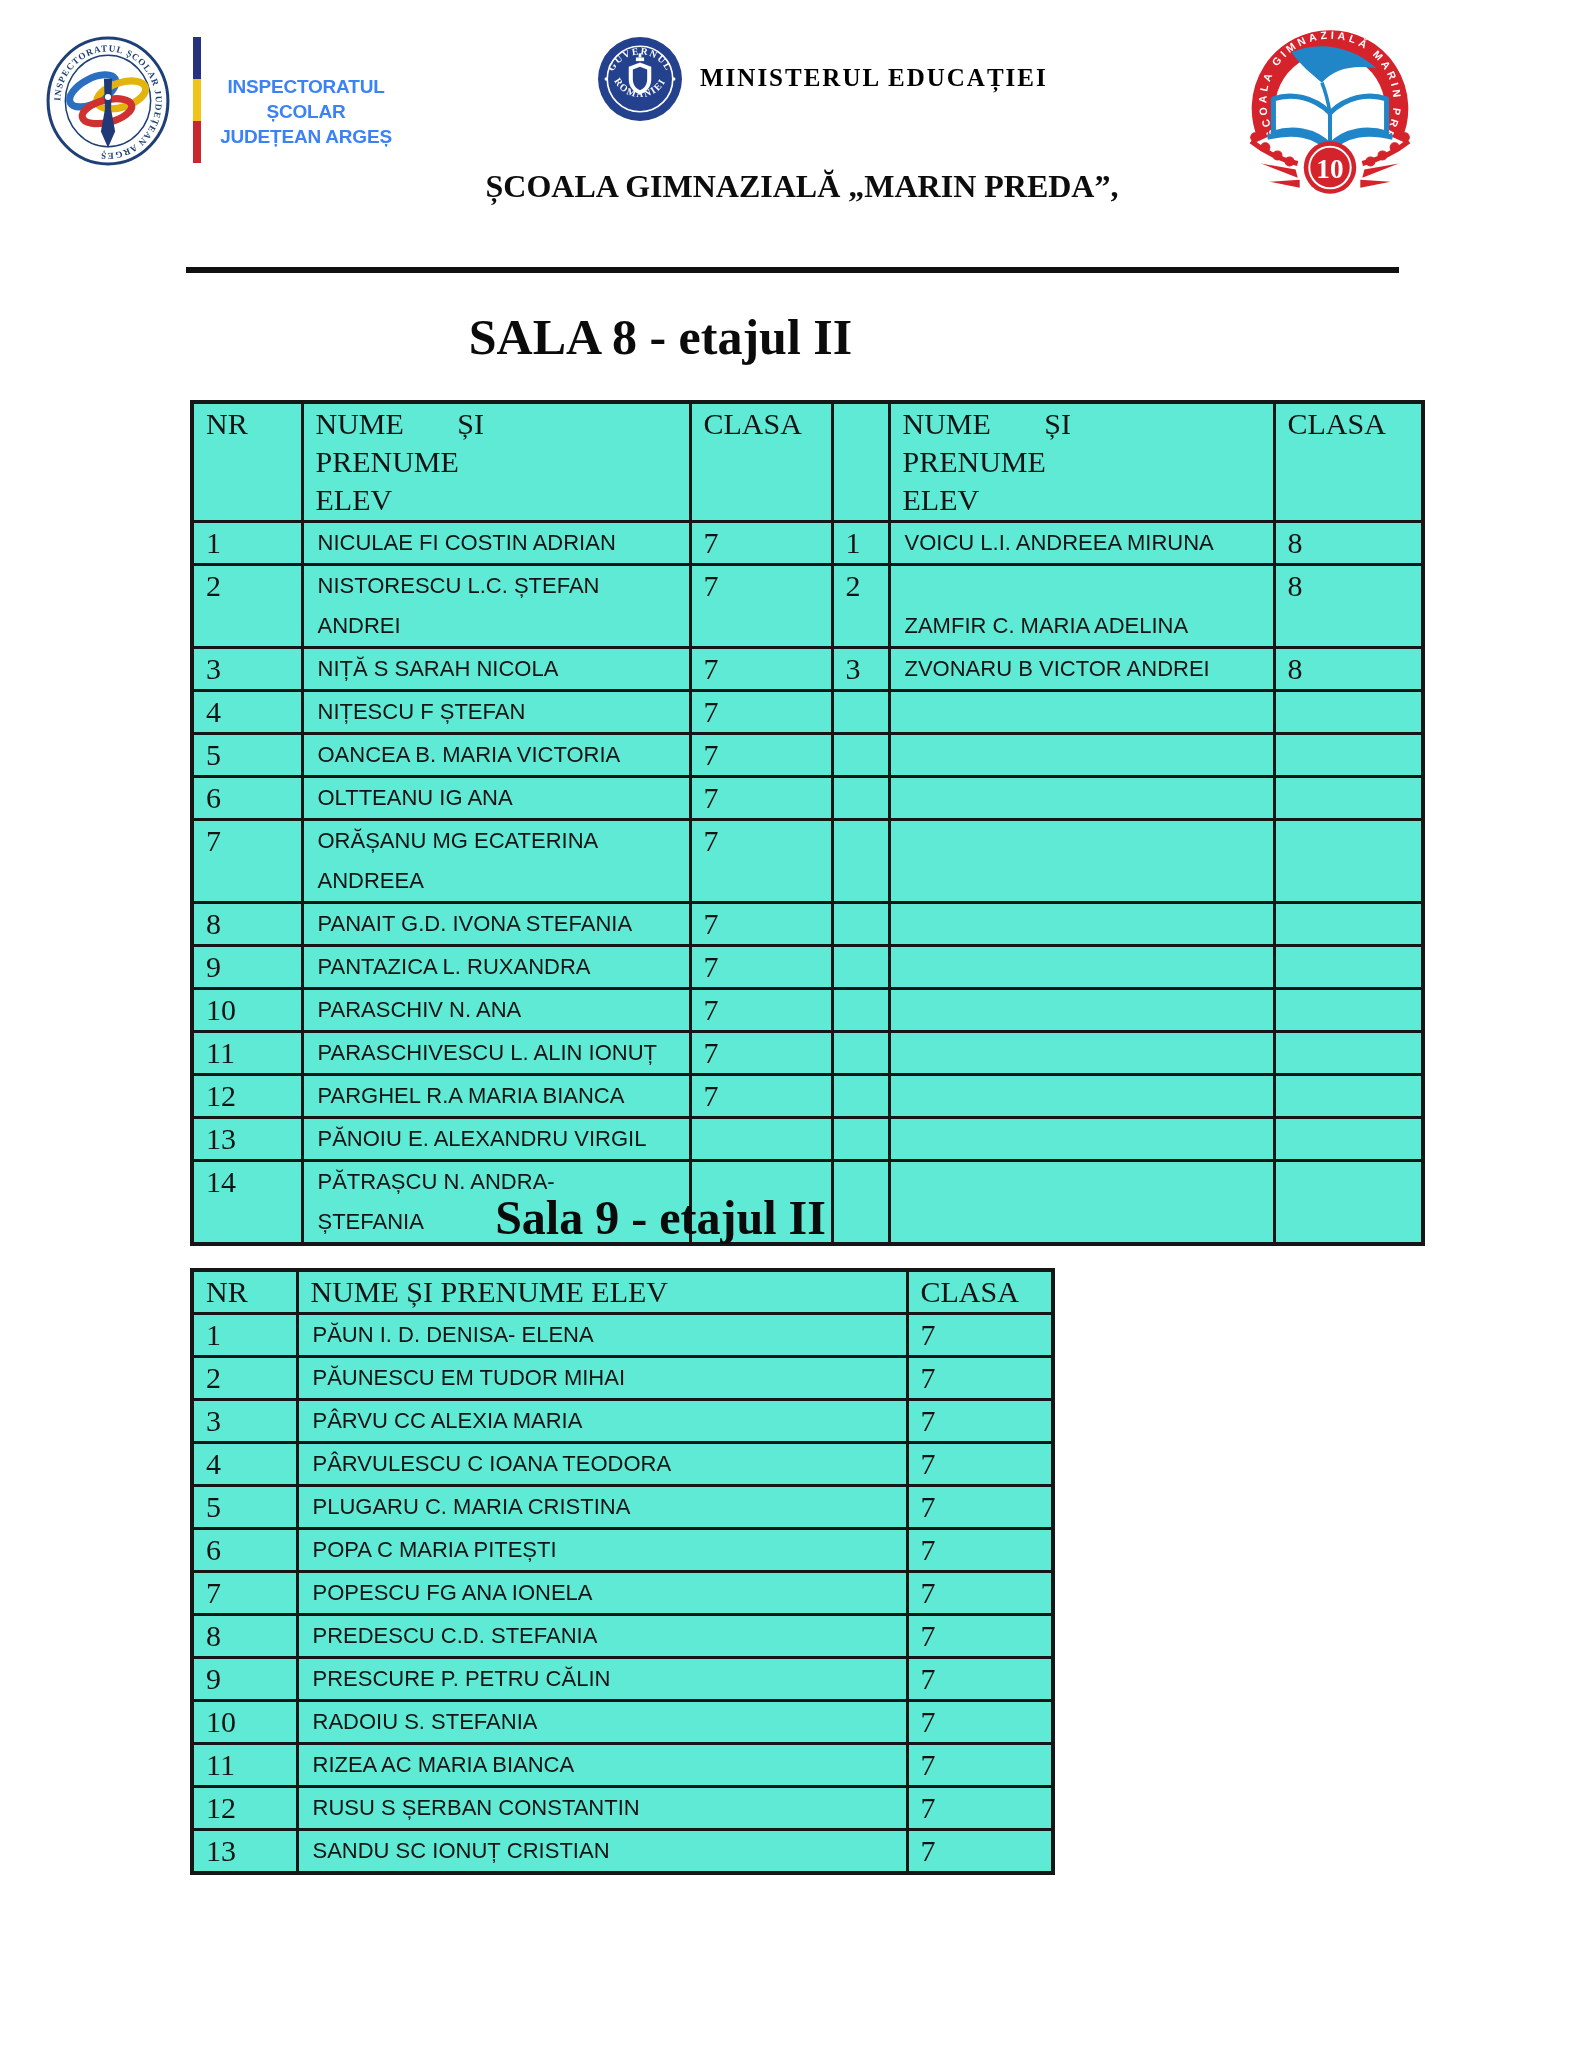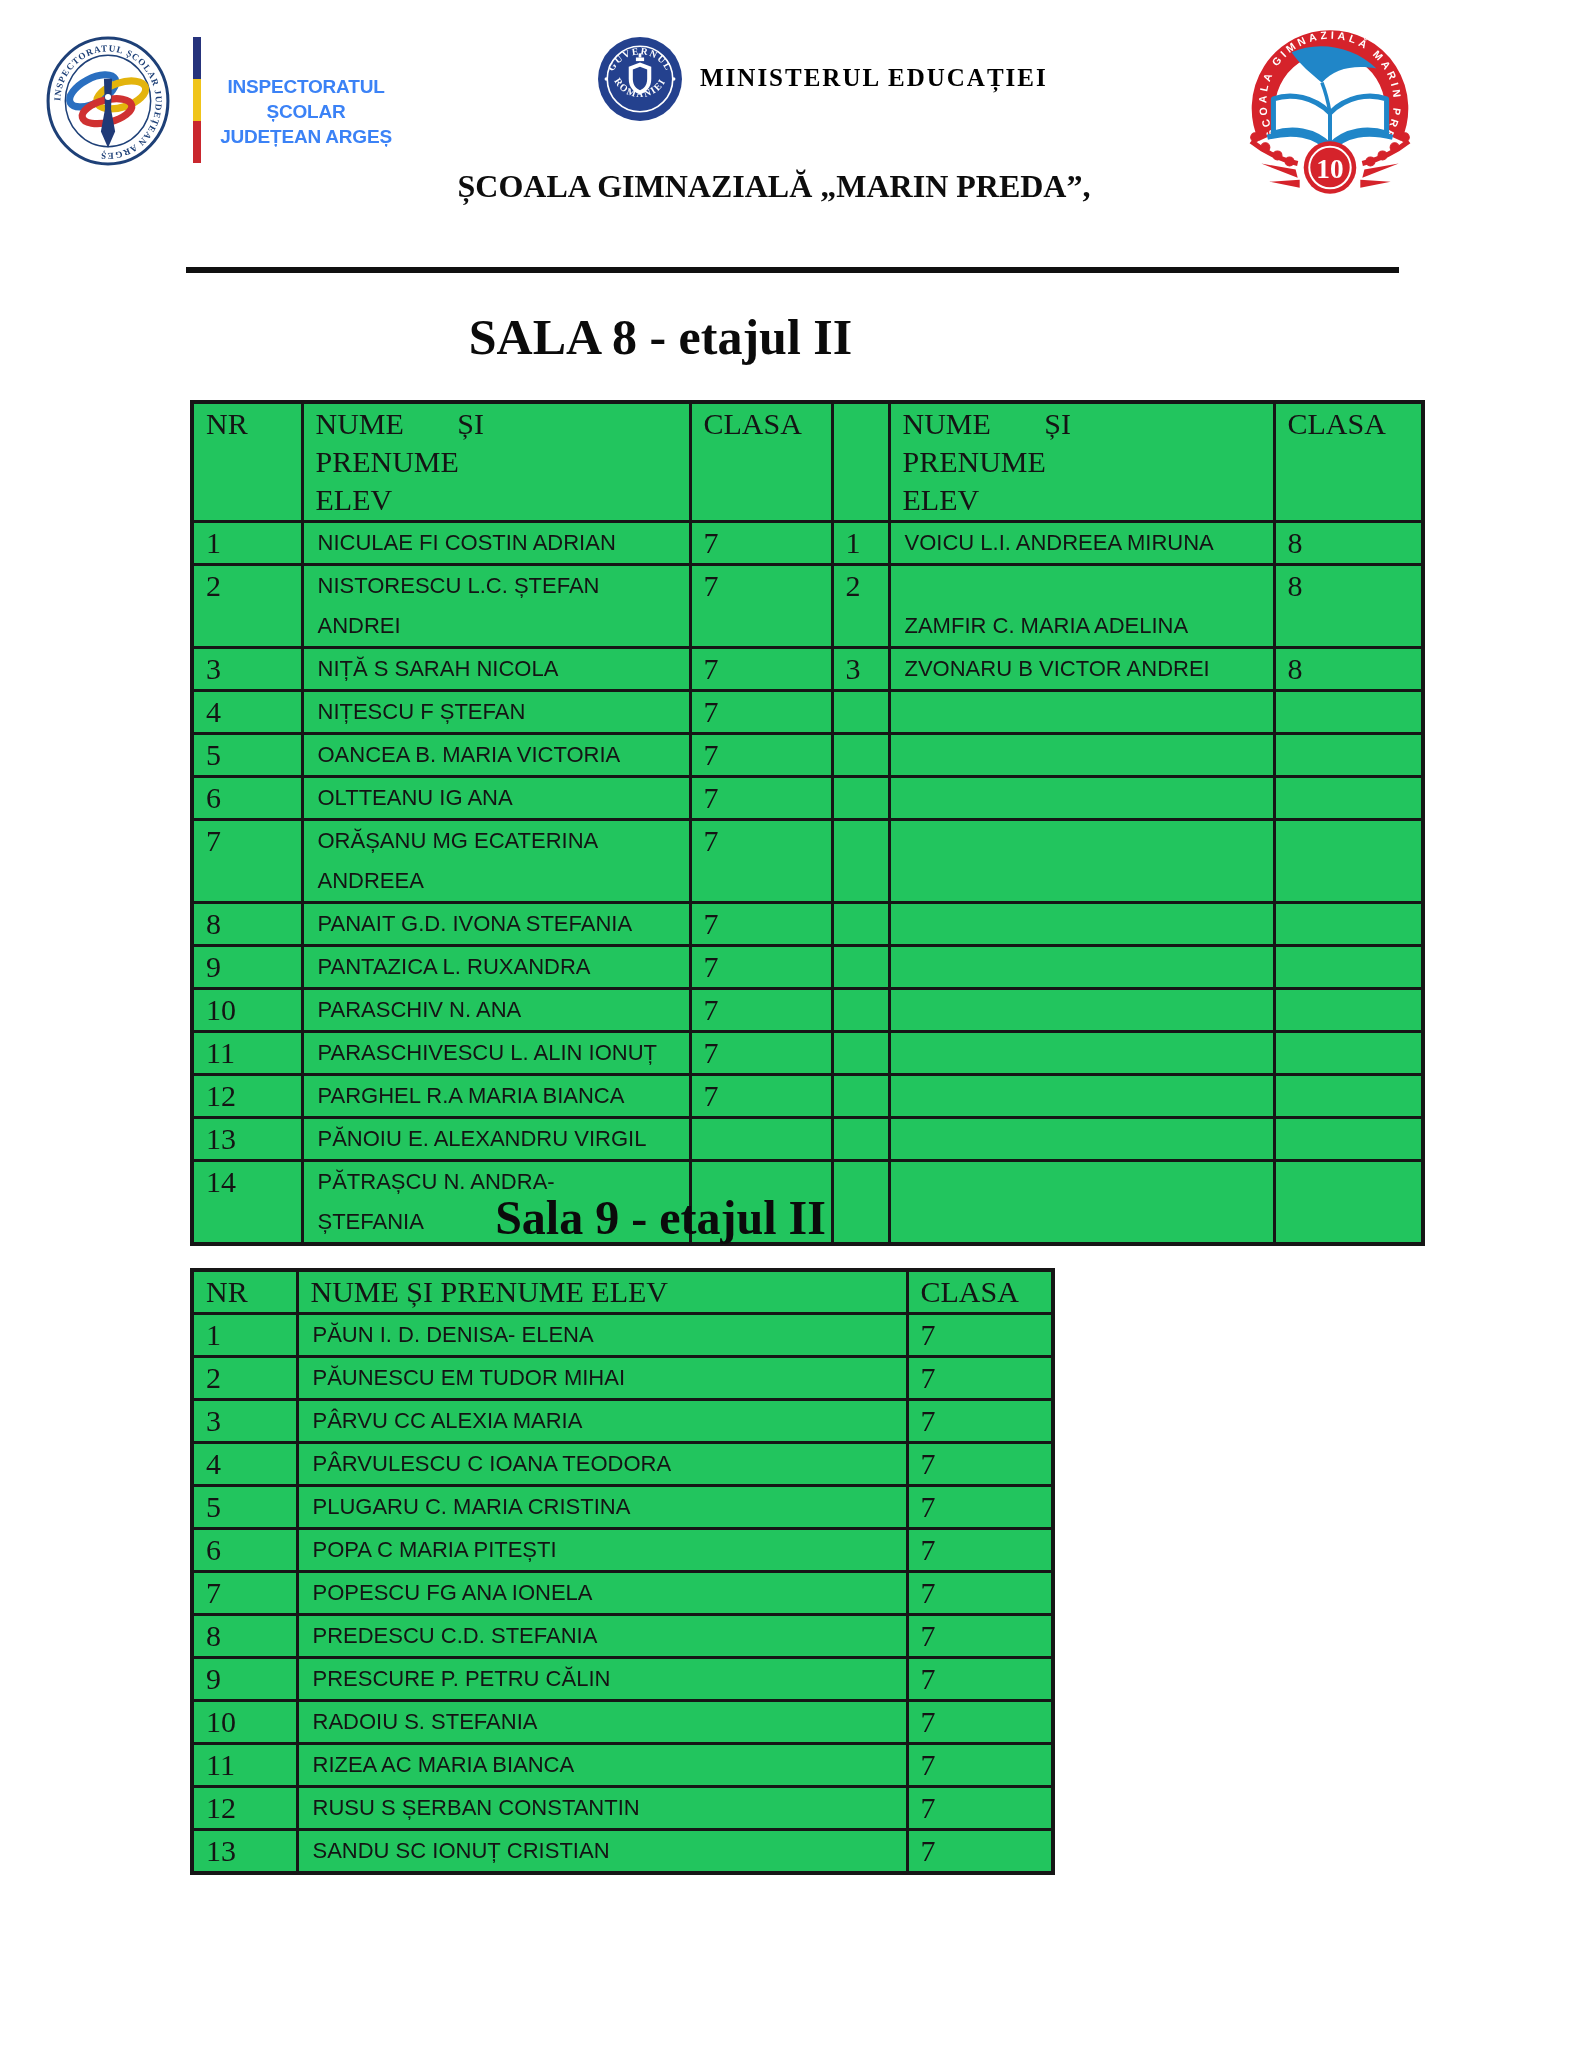--- a/index.html
+++ b/index.html
@@ -13,32 +13,32 @@
   .flag-blue { background:#26337c; }
   .flag-yellow { background:#f0c419; }
   .flag-red { background:#c9272e; }
   .isj-label { position:absolute; left:206px; top:74px; width:200px; text-align:center;
                font-family:"Liberation Sans", sans-serif; font-weight:bold; font-size:19px;
                line-height:25px; color:#3b82f6; letter-spacing:-0.2px; }
   .gov-seal { position:absolute; left:597px; top:36px; width:86px; height:86px; }
   .ministry-label { position:absolute; left:700px; top:64px; font-family:"Liberation Serif", serif;
                     font-weight:600; font-size:25px; letter-spacing:2px; color:#000000; }
   .school-logo { position:absolute; left:1233px; top:24px; width:194px; height:180px; }
-  .school-name { position:absolute; left:374px; top:168px; width:800px; text-align:center;
+  .school-name { position:absolute; left:402px; top:168px; width:800px; text-align:center;
                  font-weight:bold; font-size:32px; line-height:37px; color:#0d0d0d; }
   .rule { position:absolute; left:186px; top:267px; width:1213px; height:6px; background:#101010; }
 
   
   .sala-title { position:absolute; left:0; width:1321px; text-align:center;
                 font-weight:bold; color:#0b0b0b; font-family:"Liberation Serif", serif; }
   .sala8-title { top:308px; font-size:50px; }
   .sala9-title { top:1190px; font-size:48px; }
 
   
-  table { position:absolute; border-collapse:collapse; table-layout:fixed; background:#22c55e; }
+  table { position:absolute; border-collapse:collapse; table-layout:fixed; background:#5eead4; }
   .t1 { left:190px; top:400px; width:1231px; }
   .t2 { left:190px; top:1268px; width:861px; }
   th, td { border:3px solid #161616; vertical-align:top; text-align:left; overflow:hidden; }
   .t1, .t2 { border:4px solid #161616; }
   th { font-weight:normal; font-size:30px; line-height:38px; padding:1px 8px 1px 12px;
        font-family:"Liberation Serif", serif; white-space:pre-line; }
   td.serif { font-family:"Liberation Serif", serif; font-size:30px; line-height:40px; padding:0 6px 0 12px; }
   td.name  { font-family:"Liberation Sans", sans-serif; font-size:22px; line-height:40px;
              padding:0 8px 0 14px; white-space:pre-line; letter-spacing:0; }
   .t1 th.namehead::first-line { word-spacing:46px; }

